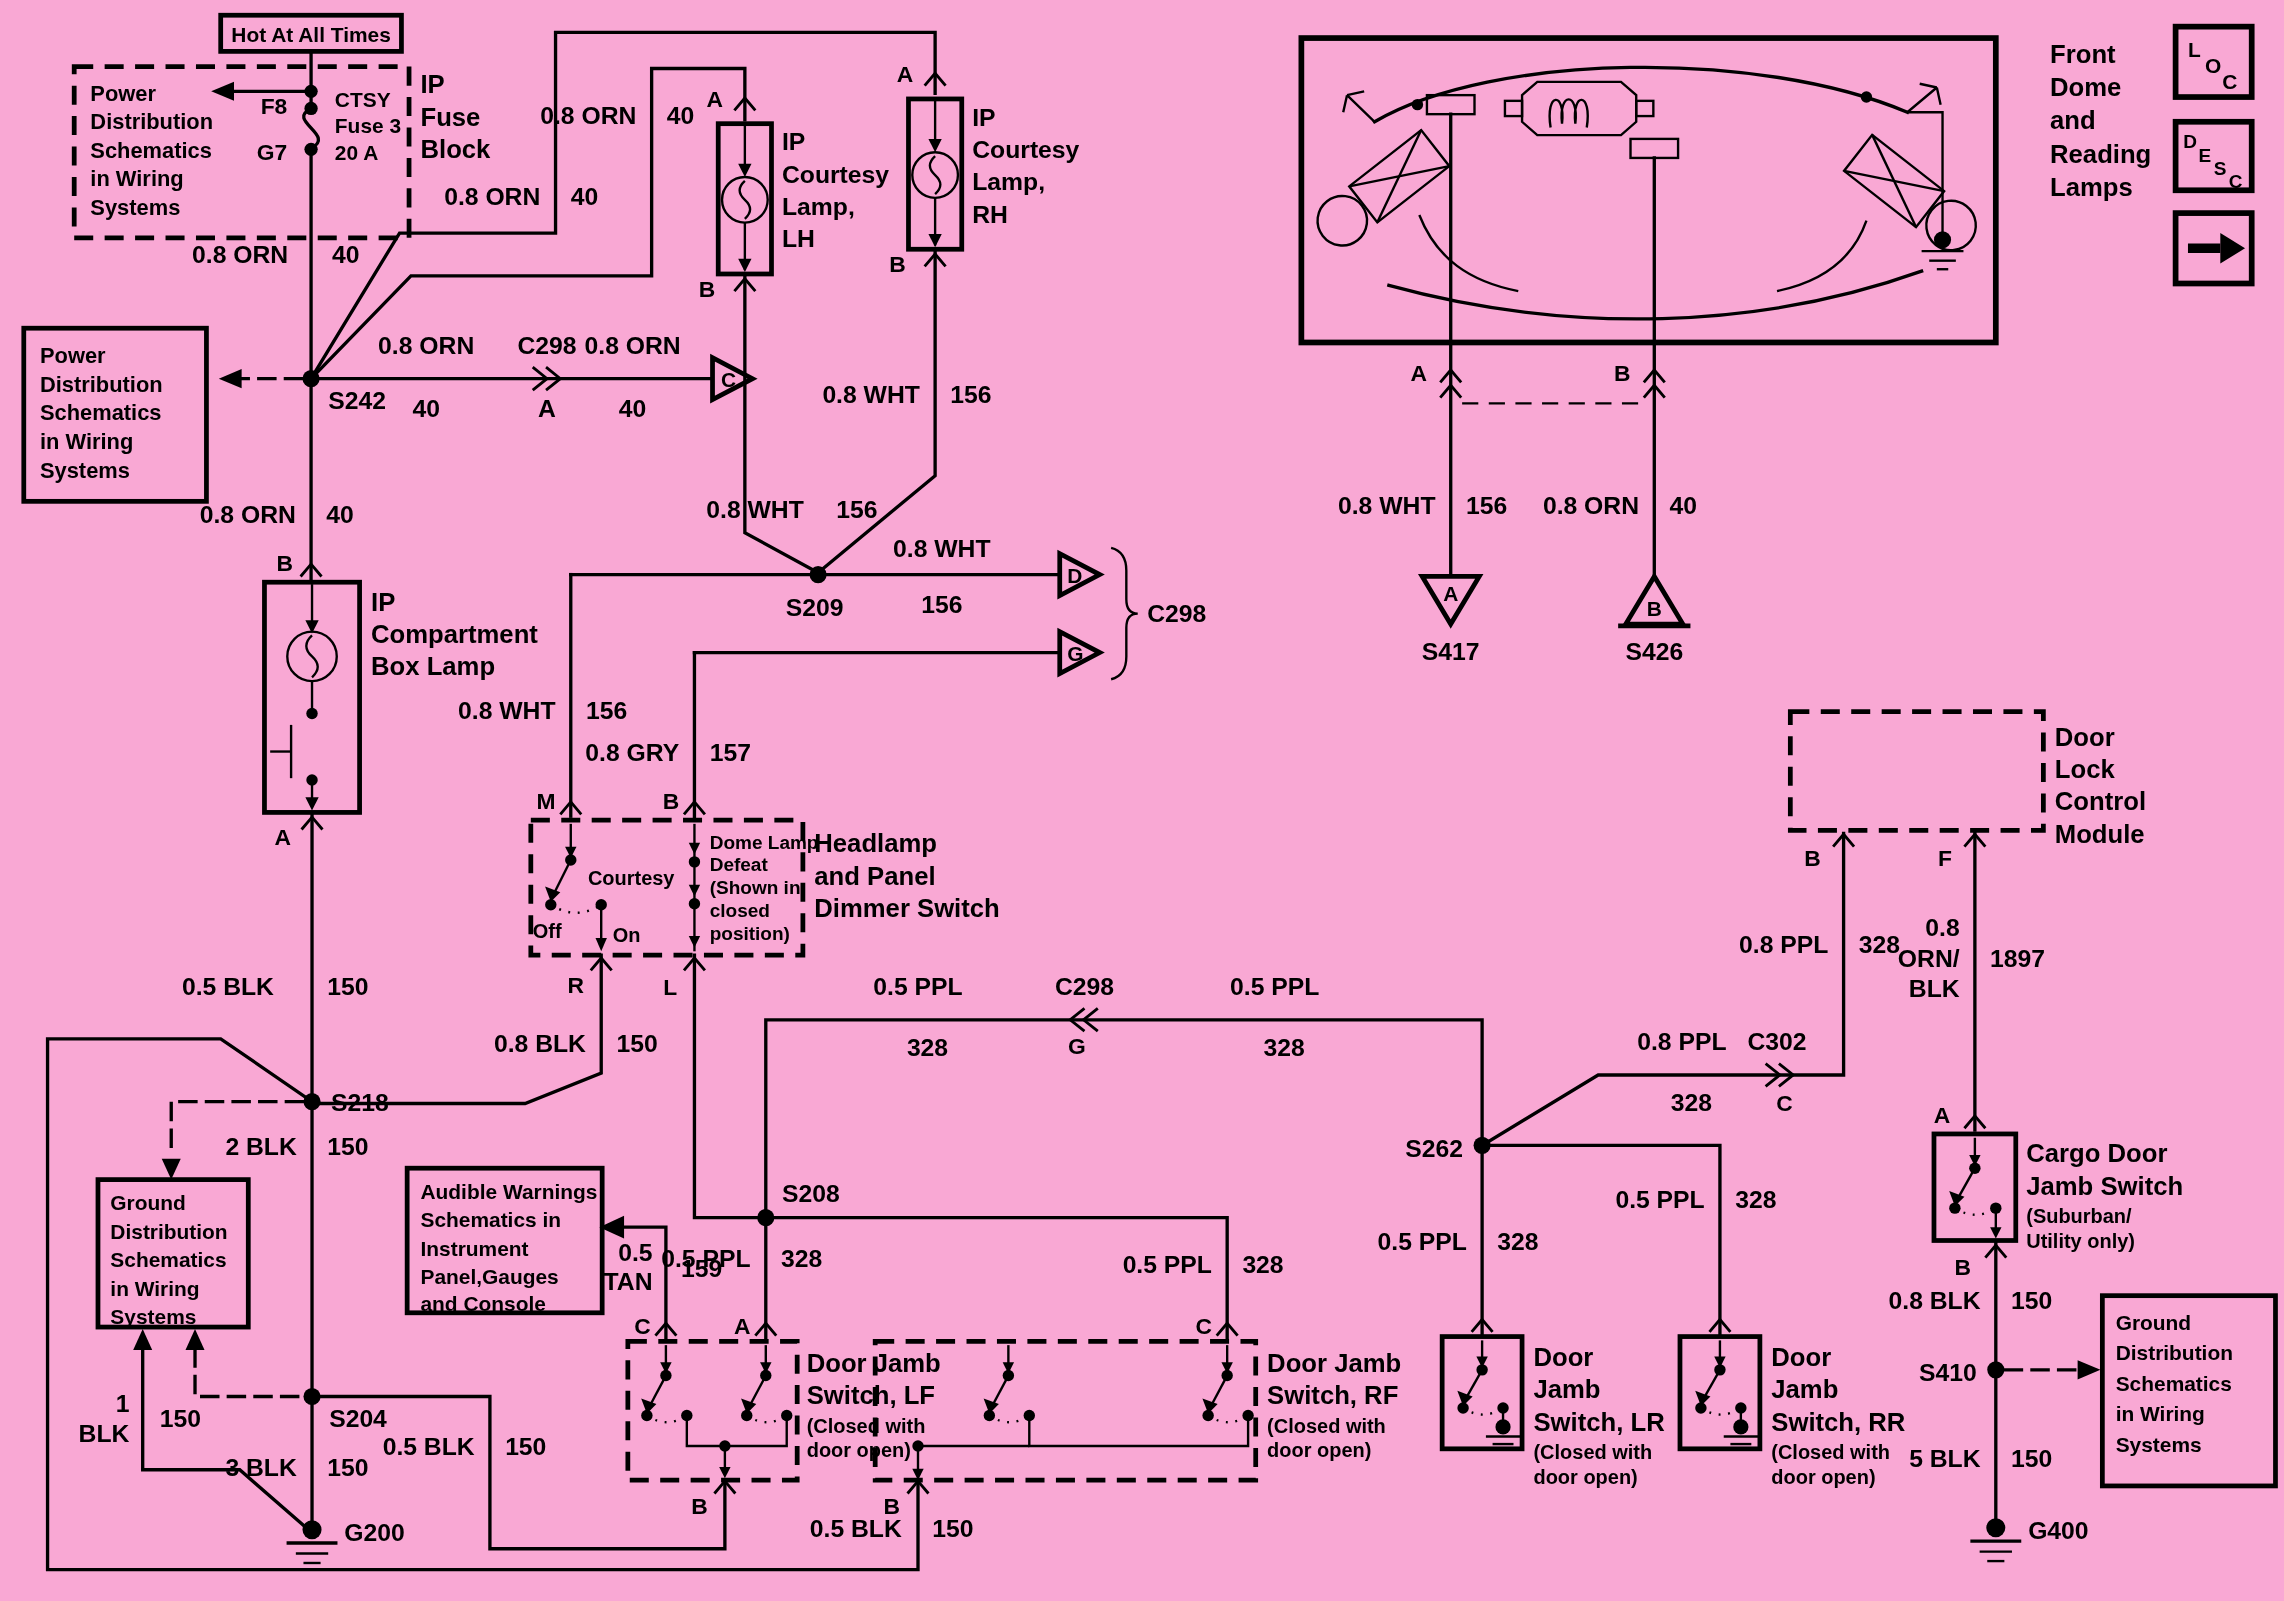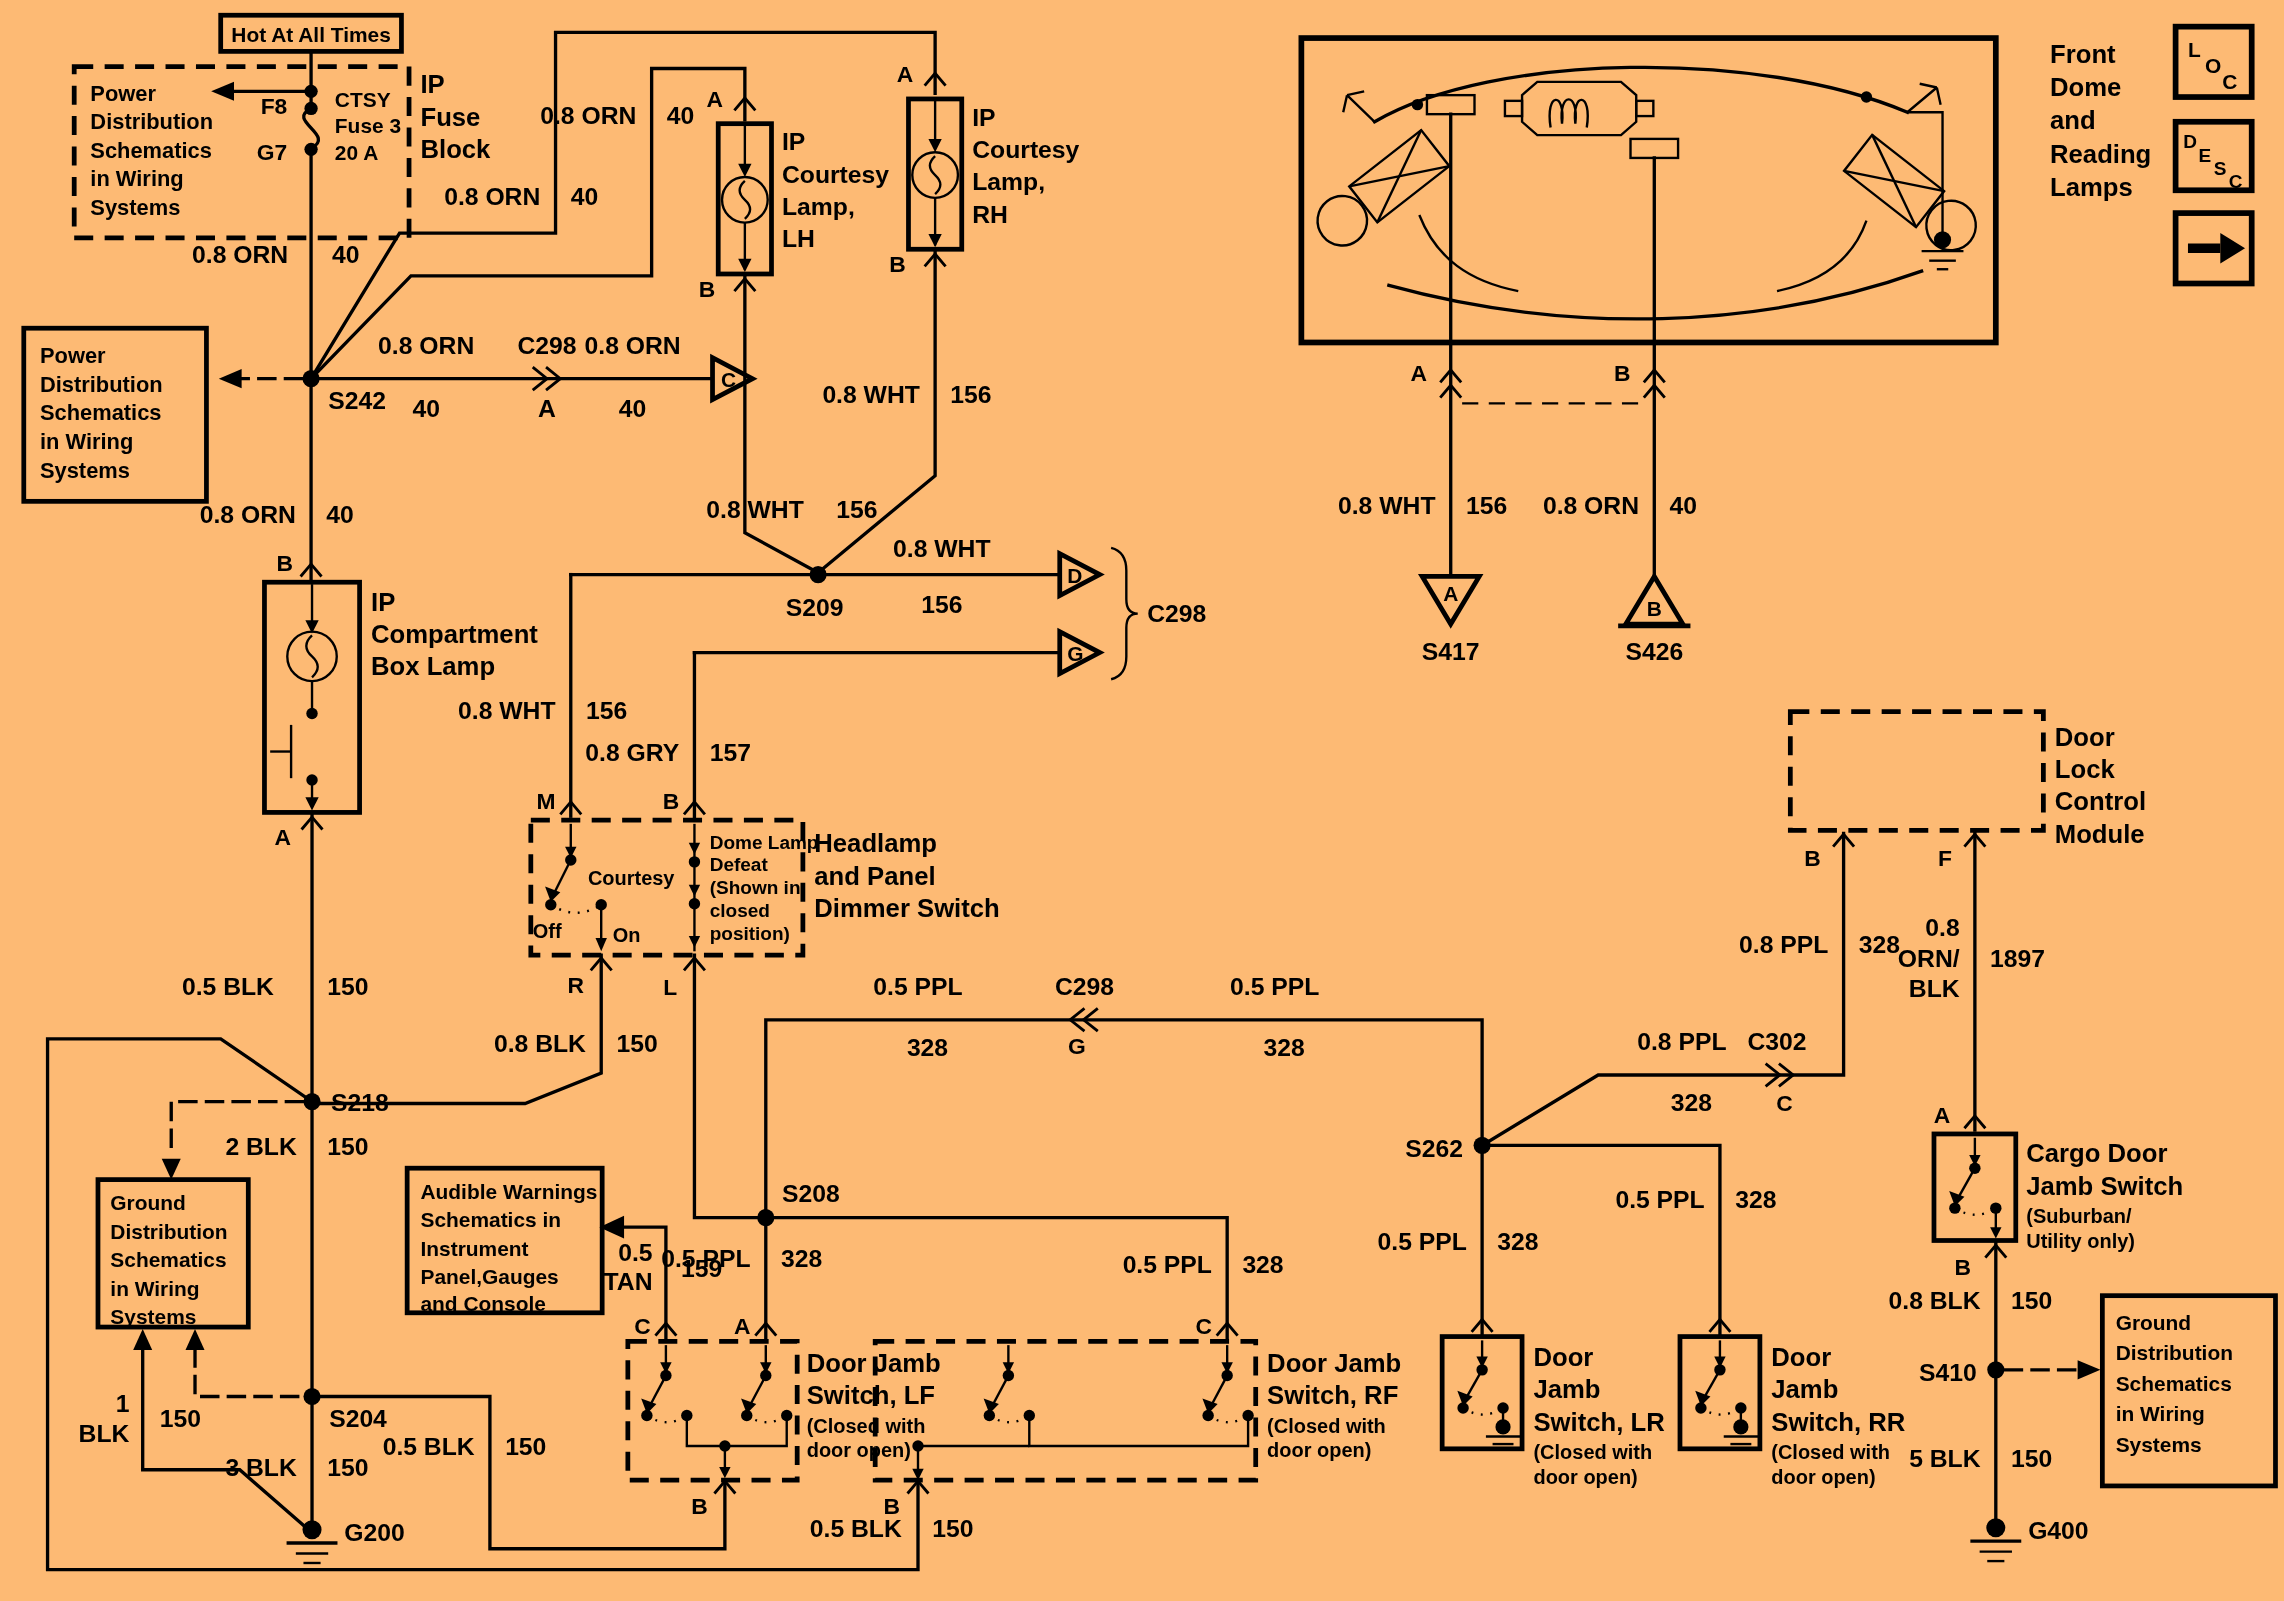--- a/index.html
+++ b/index.html
@@ -1,16 +1,16 @@
 <!DOCTYPE html>
 <html style="font-size:15px"><head>
 <meta charset="utf-8">
 <style>
   html,body{margin:0;padding:0;background:#fff;}
-  #stage{width:2285px;height:1602px;background:#fdba74;position:relative;}
+  #stage{width:2285px;height:1602px;background:#f9a8d4;position:relative;}
   svg{display:block;}
   svg text{font-family:"Liberation Sans",sans-serif;font-weight:bold;fill:#000;}
   .t26{font-size:26px;} .t27{font-size:27px;} .t24{font-size:24px;}
   .t22{font-size:22px;} .t21{font-size:21px;} .t23{font-size:23px;}
   .t20{font-size:20px;}
   .mid{text-anchor:middle;} .end{text-anchor:end;}
   .w{fill:none;stroke:#000;stroke-width:3.5;stroke-linecap:square;}
   .w2{fill:none;stroke:#000;stroke-width:2.5;}
   .bx{fill:none;stroke:#000;stroke-width:5;}
   .bx6{fill:none;stroke:#000;stroke-width:6;}

